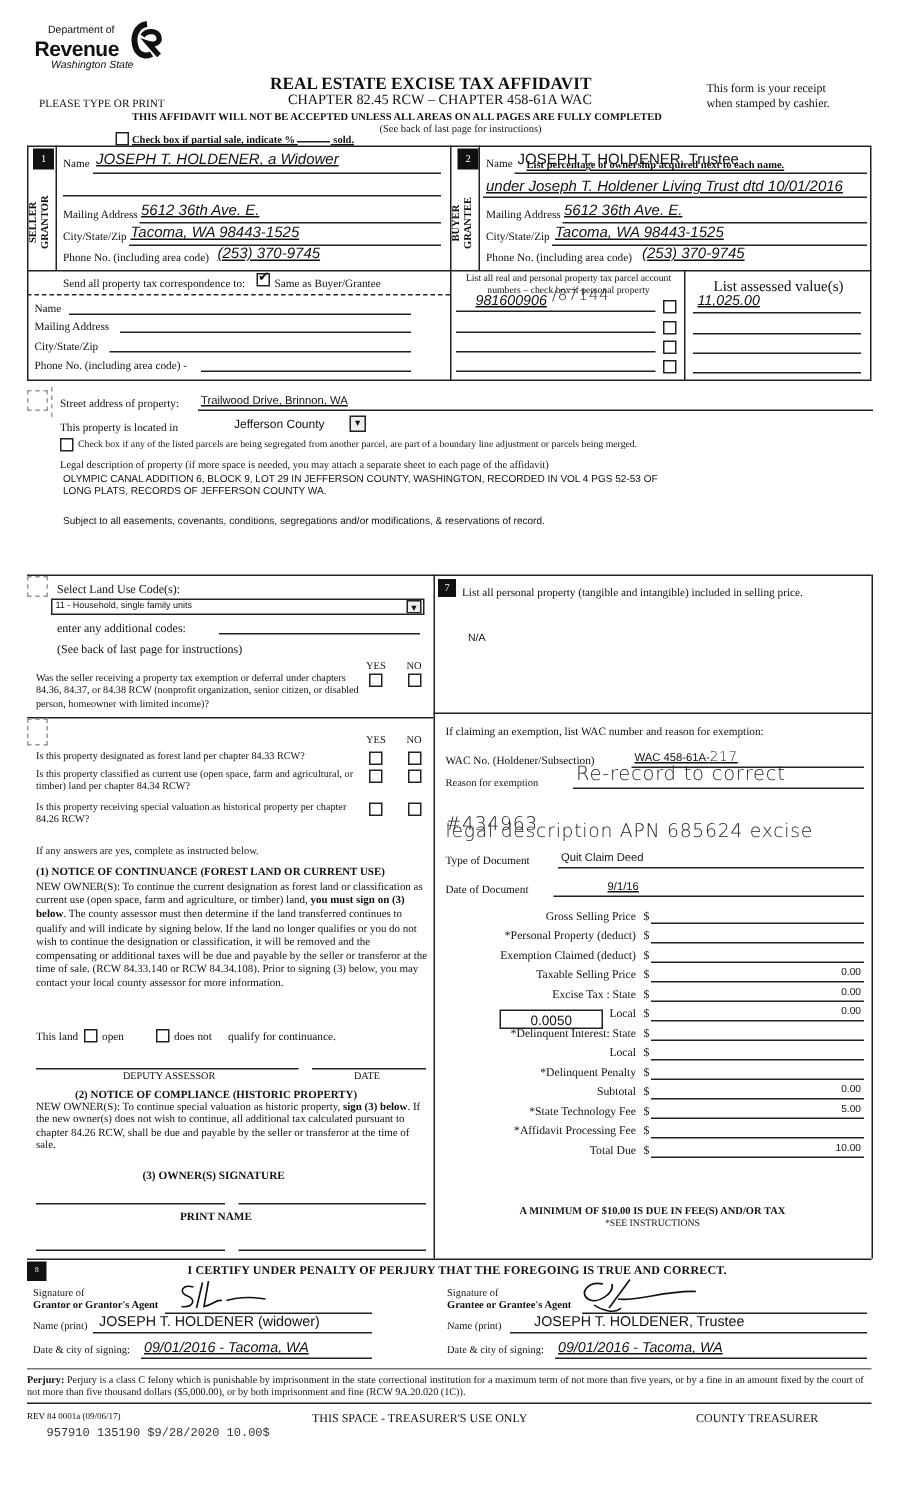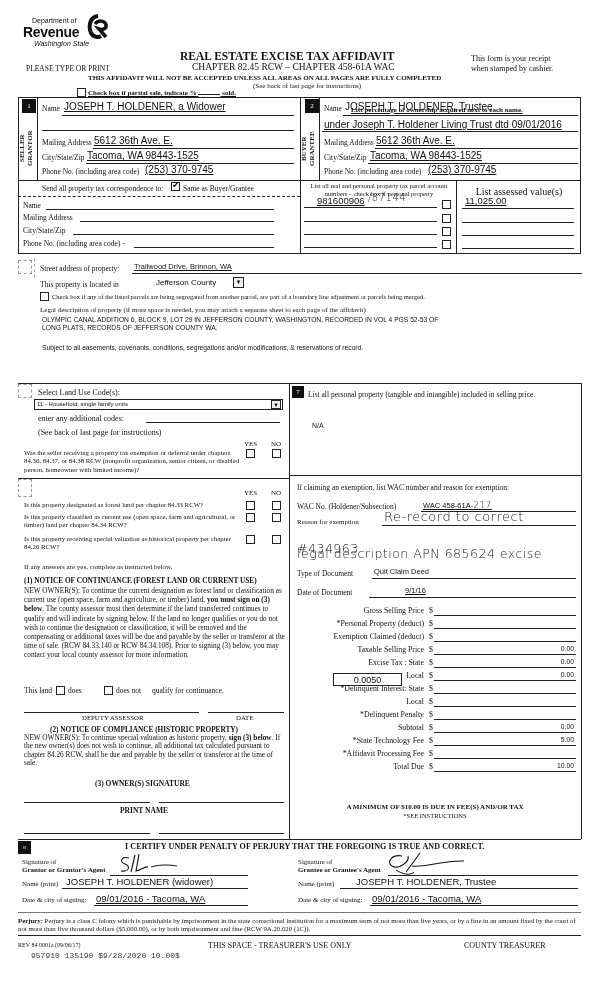--- a/index.html
+++ b/index.html
@@ -8,21 +8,21 @@
   .abs { position: absolute; }
   .sans { font-family: "Liberation Sans", sans-serif; }
   .bold { font-weight: bold; }
   .hline { position: absolute; height: 0; border-top: 1px solid #222; }
   .vline { position: absolute; width: 0; border-left: 1px solid #222; }
   .box { position: absolute; border: 1px solid #222; }
   .cb { position: absolute; width: 9px; height: 9px; border: 1px solid #222; background: #fff; }
   .cb.checked::after { content: "✔"; position: absolute; left: 0px; top: -3px; font-size: 9px; font-family: "DejaVu Sans", sans-serif; }
   .secnum { position: absolute; width: 14px; height: 14px; background: #111; color: #fff; font-size: 7px; text-align: center; line-height: 14px; }
   .fill { font-family: "Liberation Sans", sans-serif; font-size: 10px; color: #111; }
-  .fill-u { text-decoration: underline; }
+  .fill-u { text-decoration: underline; font-style: italic; }
   .vtext { position: absolute; writing-mode: vertical-rl; transform: rotate(180deg); font-size: 7px; line-height: 8px; text-align: center; }
   .hand { font-family: "DejaVu Sans", sans-serif; font-size: 13px; color: #222; font-weight: 300; letter-spacing: 0.5px; }
   .right { text-align: right; }
   .center { text-align: center; }
   .dropdown-btn { position: absolute; width: 11px; height: 11px; border: 1px solid #222; background: #eee; font-size: 7px; line-height: 9px; text-align: center; }
 </style>
 </head>
 <body>
 
 <div class="abs" style="left:18px;top:14px;width:90px;height:34px;">
@@ -74,21 +74,21 @@
 <div class="abs fill fill-u" style="left:145px;top:164px;">(253) 370-9745</div>
 
 <div class="secnum" style="left:305px;top:99px;">2</div>
 <div class="vline" style="left:319px;top:97px;height:83px;"></div>
 <div class="vtext bold" style="left:300px;top:120px;width:20px;height:58px;">
   <span>BUYER</span><br><span>GRANTEE</span>
 </div>
 <div class="abs" style="left:324px;top:104px;">Name</div>
 <div class="abs fill" style="left:345px;top:101px;">JOSEPH T. HOLDENER, Trustee</div>
 <div class="hline" style="left:343px;top:115px;width:235px;"></div>
-<div class="abs fill fill-u" style="left:324px;top:119px;">under Joseph T. Holdener Living Trust dtd 09/01/2016</div>
+<div class="abs fill fill-u" style="left:324px;top:119px;">under Joseph T. Holdener Living Trust dtd 10/01/2016</div>
 <div class="hline" style="left:322px;top:131px;width:256px;"></div>
 <div class="abs" style="left:324px;top:138px;">Mailing Address</div>
 <div class="abs fill fill-u" style="left:376px;top:135px;">5612 36th Ave. E.</div>
 <div class="hline" style="left:375px;top:148px;width:203px;"></div>
 <div class="abs" style="left:324px;top:153px;">City/State/Zip</div>
 <div class="abs fill fill-u" style="left:370px;top:150px;">Tacoma, WA  98443-1525</div>
 <div class="hline" style="left:368px;top:163px;width:210px;"></div>
 <div class="abs" style="left:324px;top:167px;">Phone No. (including area code)</div>
 <div class="abs fill fill-u" style="left:428px;top:164px;">(253) 370-9745</div>
 
@@ -204,21 +204,21 @@
 
 <div class="abs" style="left:24px;top:563px;font-size:7px;">If any answers are yes, complete as instructed below.</div>
 <div class="abs bold" style="left:24px;top:576px;font-size:7.3px;">(1) NOTICE OF CONTINUANCE (FOREST LAND OR CURRENT USE)</div>
 <div class="abs" style="left:24px;top:586px;width:262px;font-size:7.3px;line-height:9.2px;">
   <span>NEW OWNER(S): To continue the current designation as forest land or classification as current use (open space, farm and agriculture, or timber) land,</span>
   <b>you must sign on (3) below</b><span>. The county assessor must then determine if the land transferred continues to qualify and will indicate by signing below. If the land no longer qualifies or you do not wish to continue the designation or classification, it will be removed and the compensating or additional taxes will be due and payable by the seller or transferor at the time of sale. (RCW 84.33.140 or RCW 84.34.108). Prior to signing (3) below, you may contact your local county assessor for more information.</span>
 </div>
 <div class="abs" style="left:24px;top:686px;font-size:7.5px;width:260px;">
   <span>This land</span>
   <span class="cb" style="position:absolute;left:32px;top:0px;"></span>
-  <span class="abs" style="left:44px;top:0;">does</span>
+  <span class="abs" style="left:44px;top:0;">open</span>
   <span class="cb" style="position:absolute;left:80px;top:0px;"></span>
   <span class="abs" style="left:92px;top:0;">does not</span>
   <span class="abs" style="left:128px;top:0;">qualify for continuance.</span>
 </div>
 <div class="hline" style="left:24px;top:712px;width:175px;"></div>
 <div class="hline" style="left:208px;top:712px;width:76px;"></div>
 <div class="abs" style="left:82px;top:714px;font-size:6.8px;">DEPUTY ASSESSOR</div>
 <div class="abs" style="left:236px;top:714px;font-size:6.8px;">DATE</div>
 <div class="abs bold" style="left:50px;top:725px;font-size:7.3px;">(2) NOTICE OF COMPLIANCE (HISTORIC PROPERTY)</div>
 <div class="abs" style="left:24px;top:734px;width:262px;font-size:7.3px;line-height:8.3px;">

